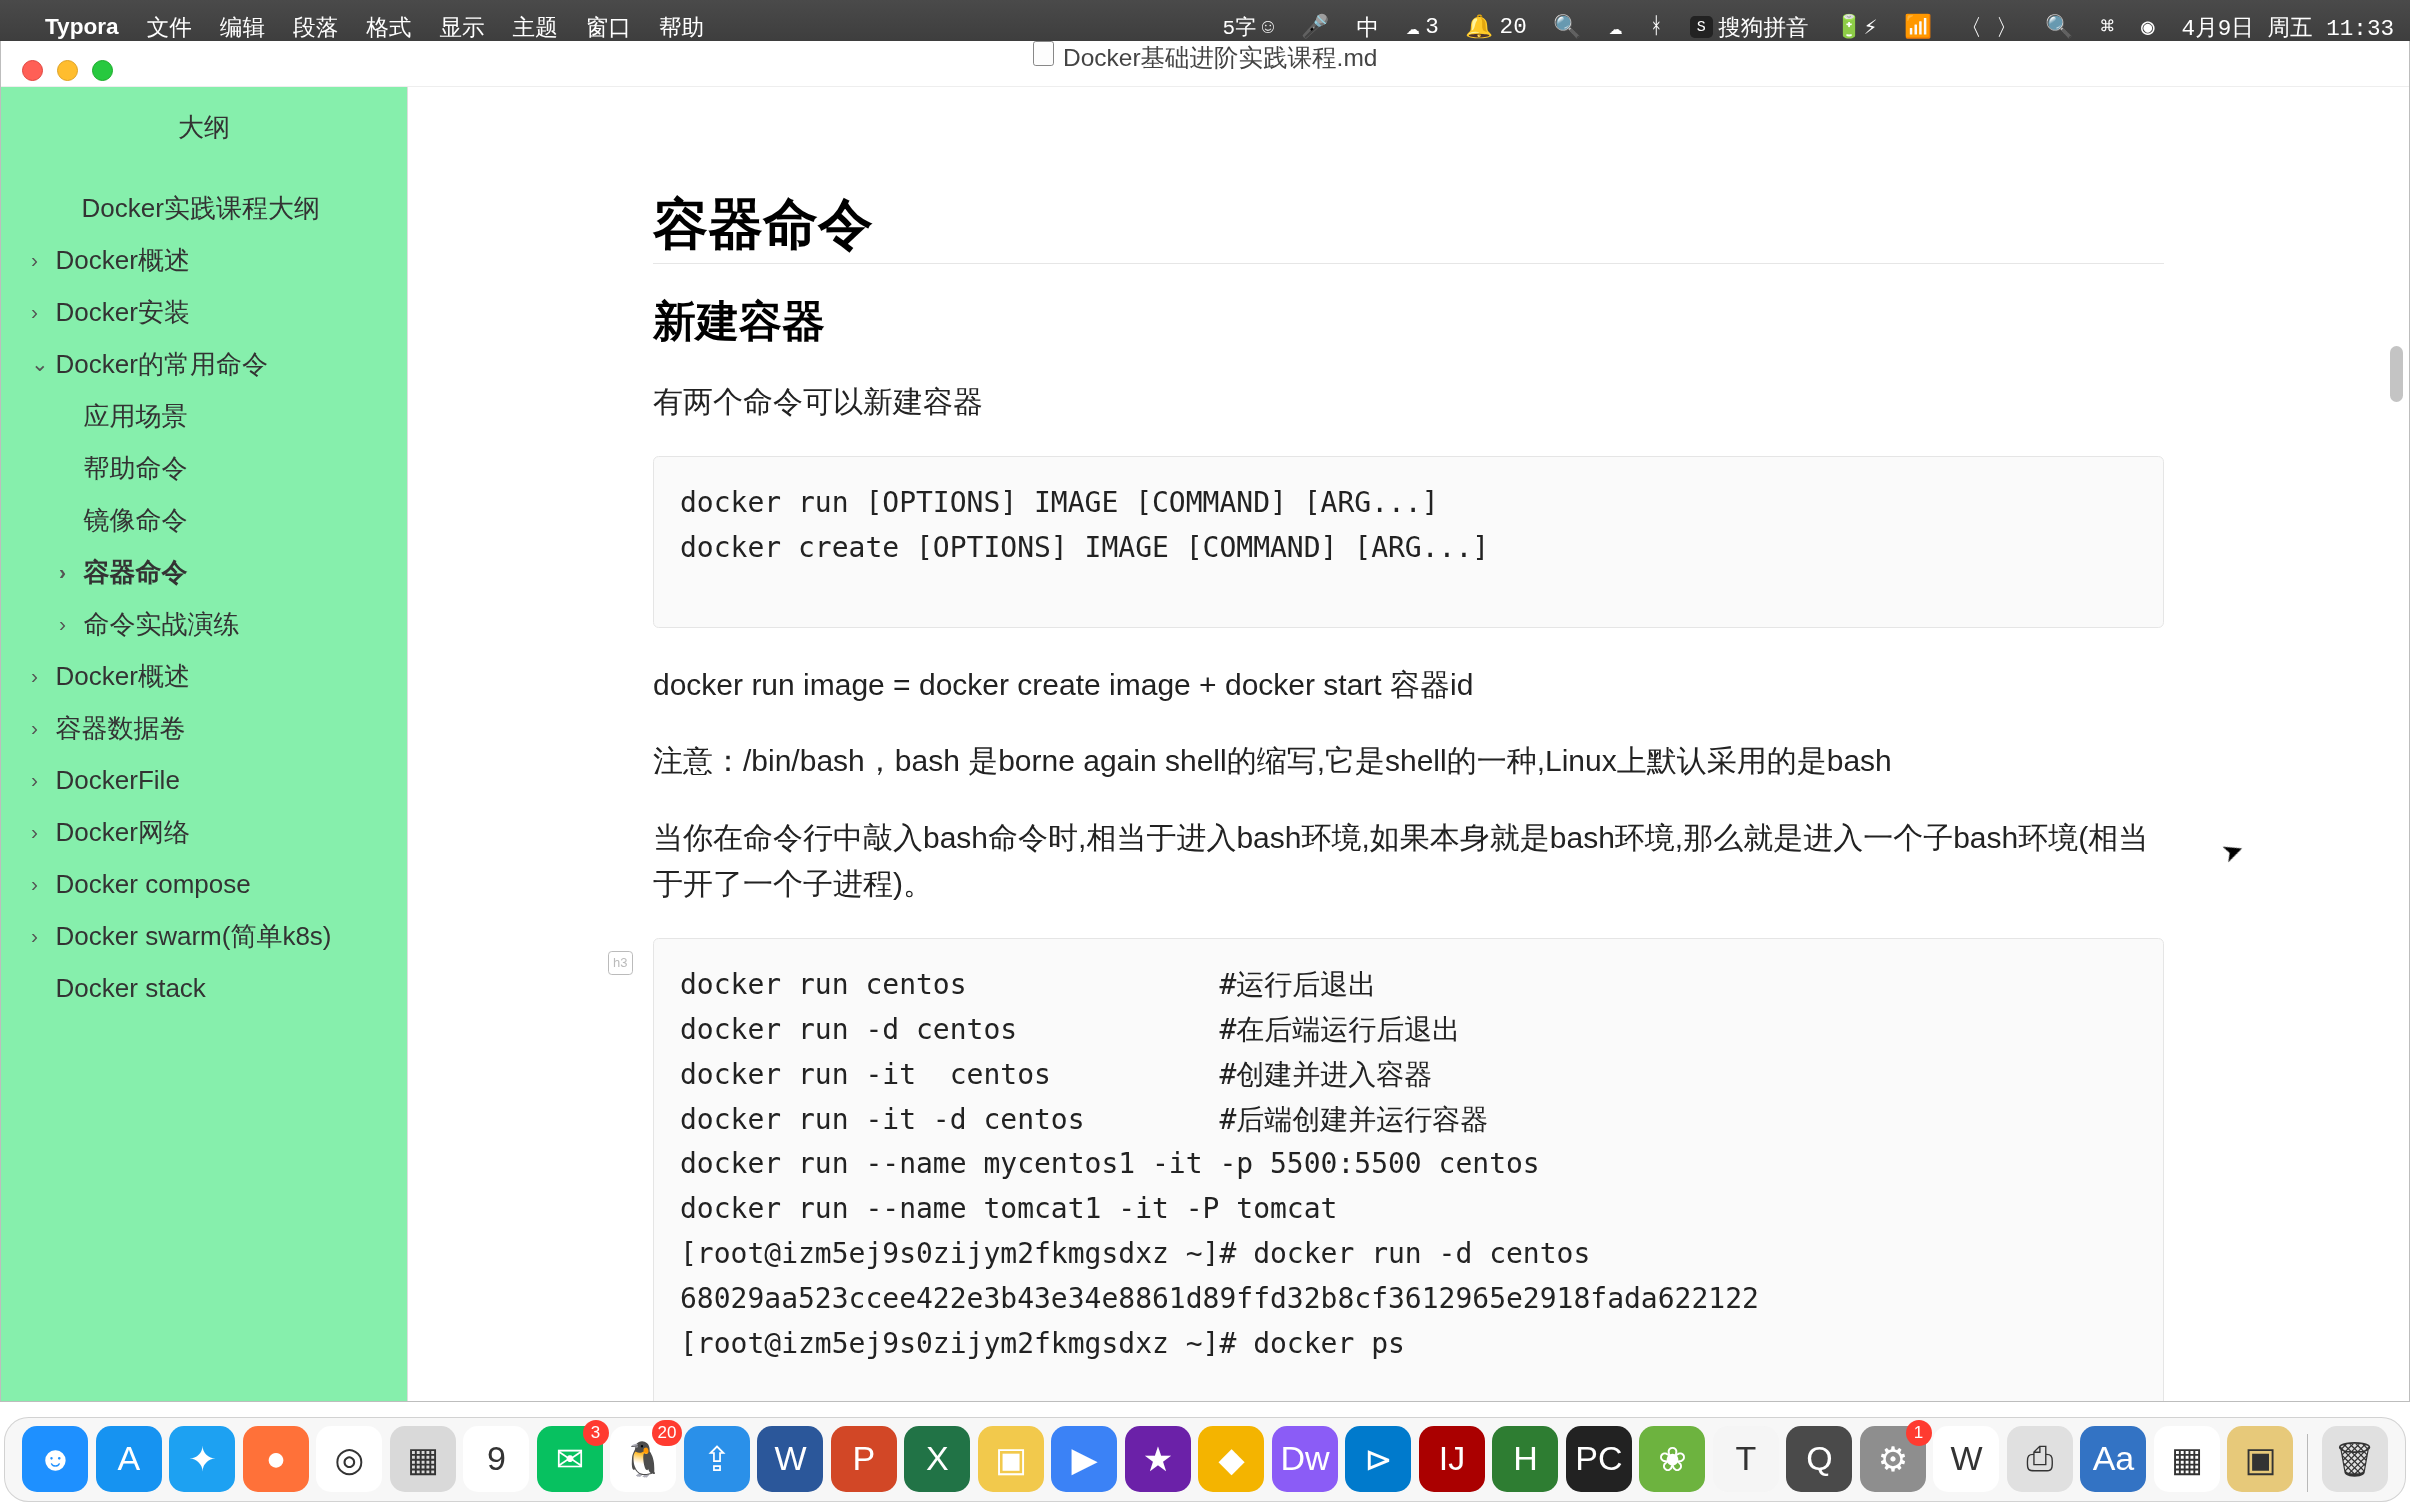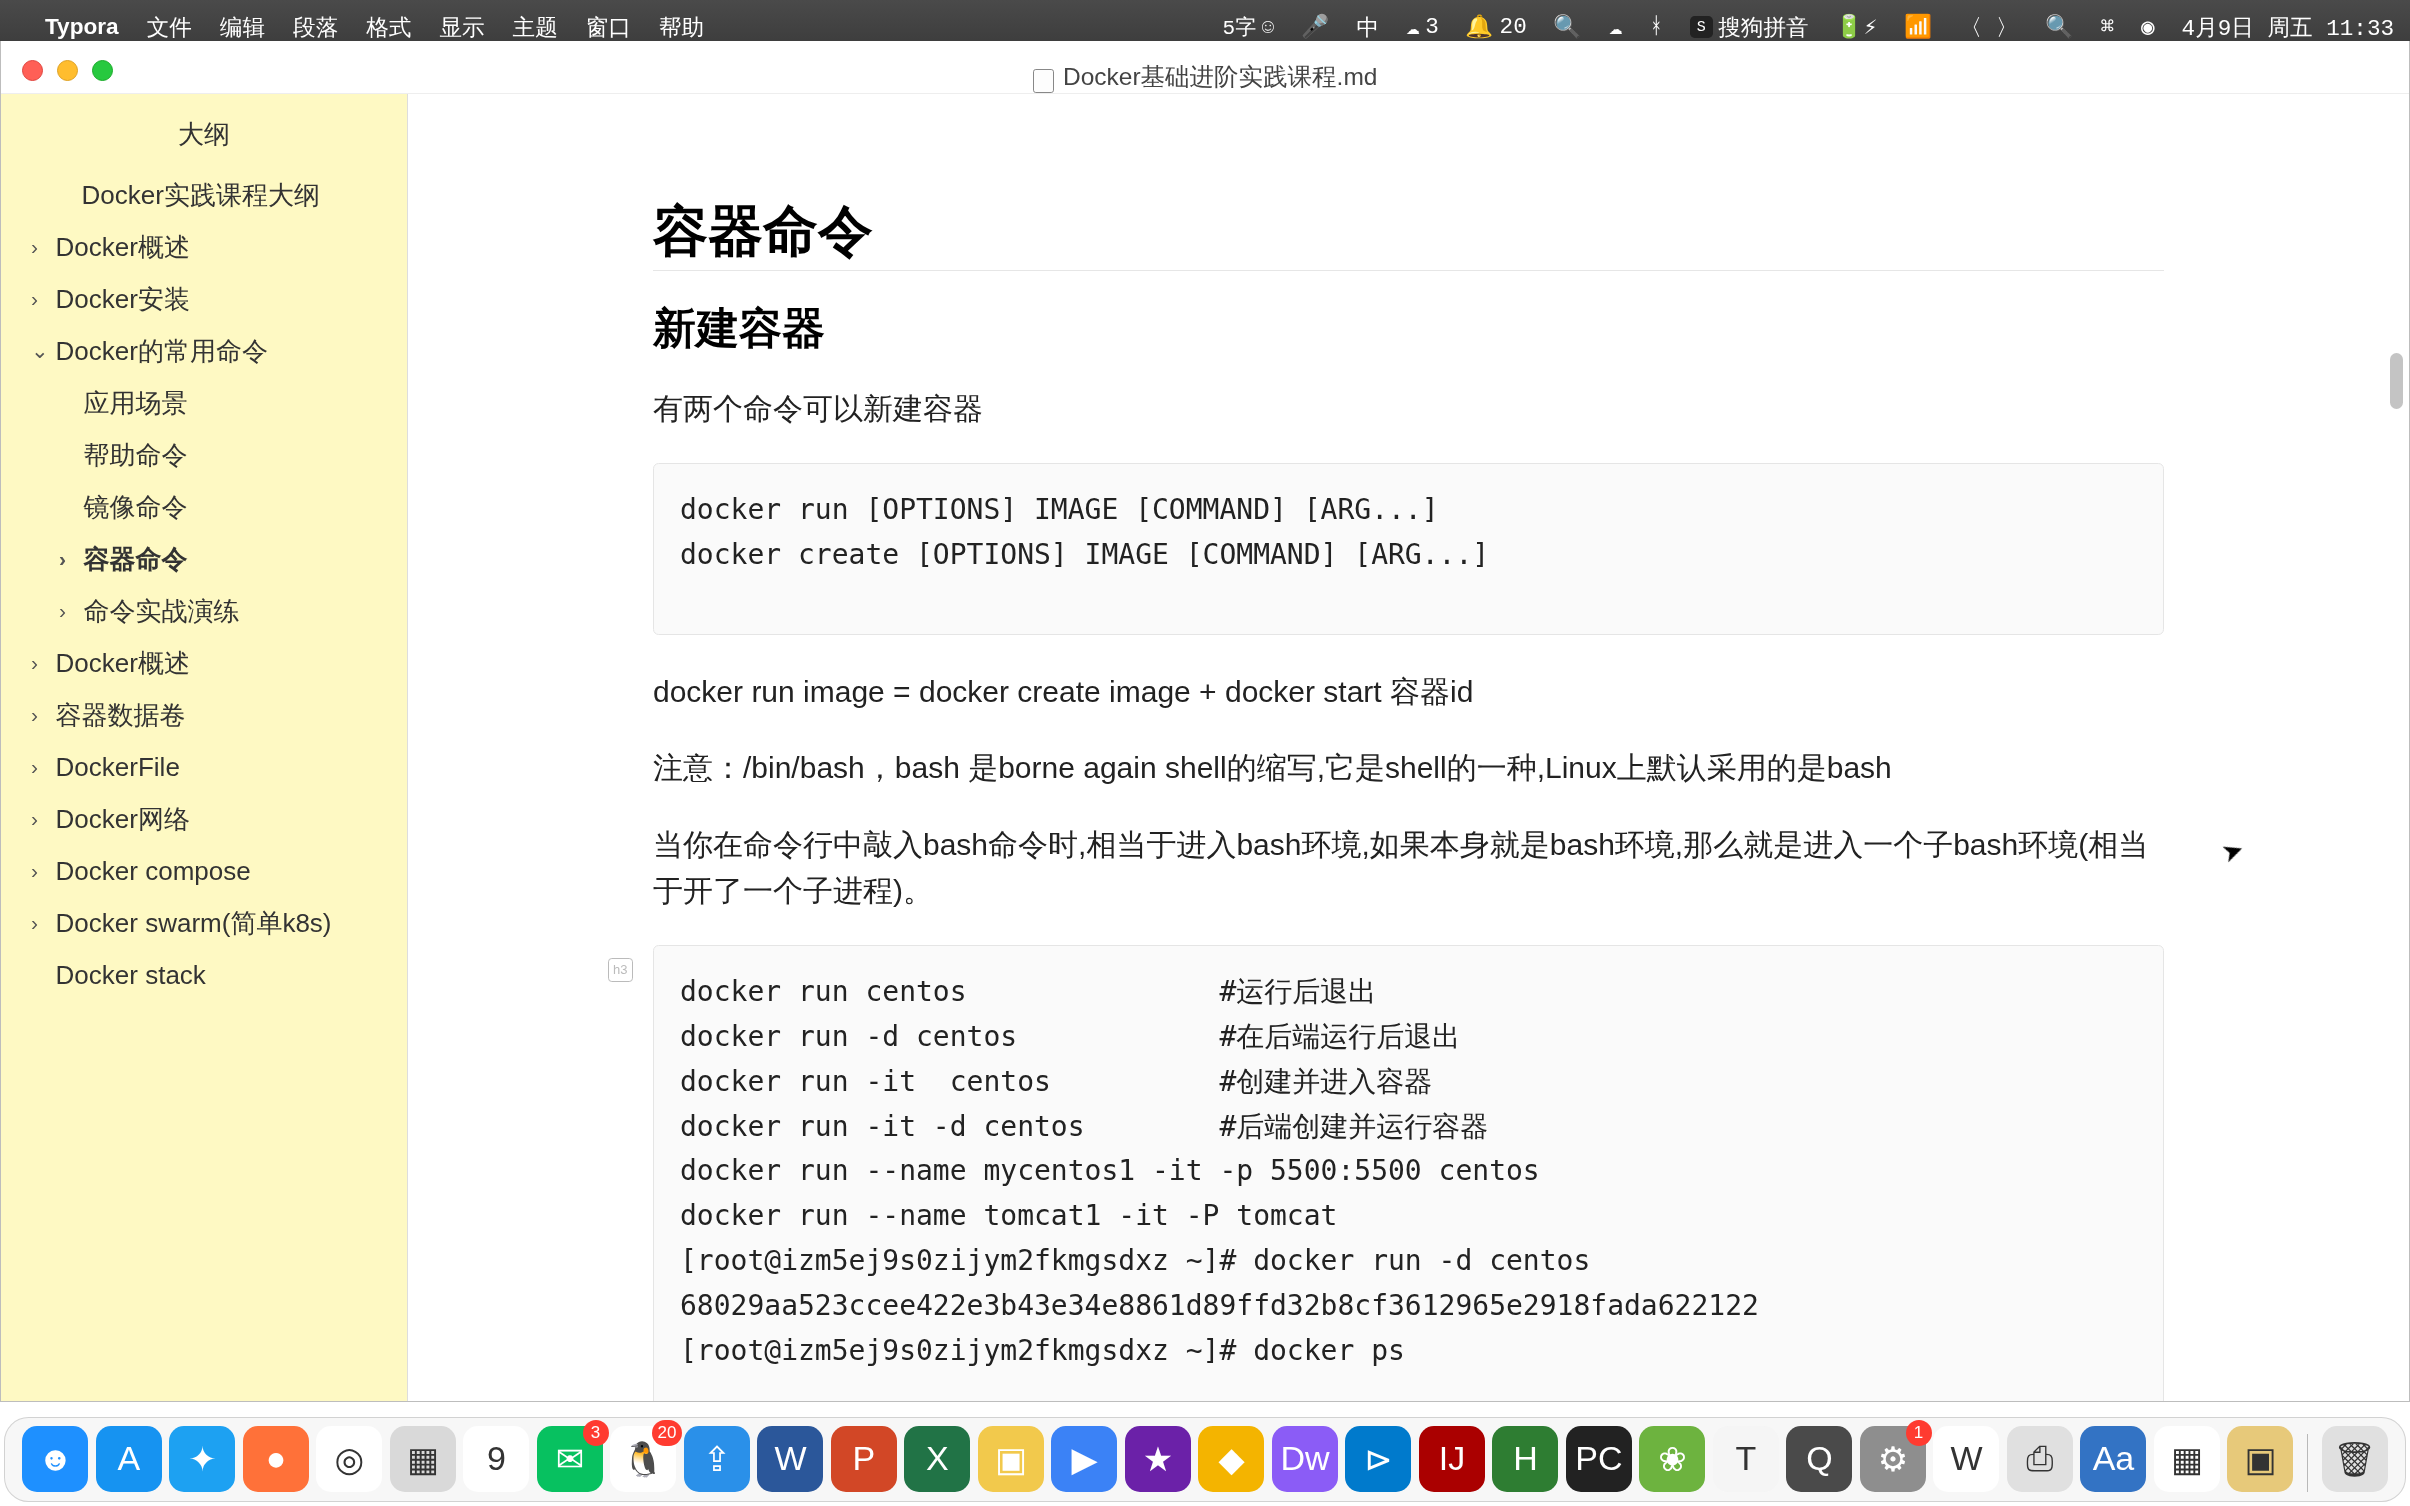--- a/index.html
+++ b/index.html
@@ -17,27 +17,27 @@
     .mb-small { font-size:21px; }
 
     
     .window { position: absolute; top: 41px; left: 0; right: 0; bottom: 104px; background: #fff; display: flex; flex-direction: column; border: 0.9px solid #bdbdbd; border-top: none; }
     .traffic { position: absolute; top: 19px; left: 21px; display: flex; gap: 14px; z-index: 5; }
     .traffic div { width: 21px; height: 21px; border-radius: 50%; }
     .tl-red { background: #ff5f56; border:0.9px solid #e0443e; }
     .tl-yellow { background: #ffbd2e; border:0.9px solid #dea123; }
     .tl-green { background: #27c93f; border:0.9px solid #1aab29; }
 
-    .titlebar { height: 53px; display:flex; align-items:flex-end; justify-content:center; font-size: 24.5px; color:#444; gap:9.4px; border-bottom:0.9px solid #eee; flex-shrink:0; }
+    .titlebar { height: 46px; display:flex; align-items:flex-start; justify-content:center; font-size: 24.5px; color:#444; gap:9.4px; border-bottom:0.9px solid #eee; flex-shrink:0; }
     .doc-icon { width:21px; height:24.5px; border:0.9px solid #888; border-radius:2.8px; background:#fdfdfd; }
 
     .body-row { flex:1; display:flex; overflow:hidden; }
 
     
-    .sidebar { width: 407px; border-right: 0.9px solid #ddd; background:#fef9c3; display:flex; flex-direction:column; }
+    .sidebar { width: 407px; border-right: 0.9px solid #ddd; background:#86efac; display:flex; flex-direction:column;gap:20px; }
     .sidebar-title { text-align:center; font-size:26px; padding: 22.6px 0 17px; color:#333; }
     .outline { font-size: 26px; line-height: 1.0; padding-bottom: 19px; }
     .outline-item { padding: 13px 0 13px 19px; display:flex; align-items:center; gap:5.6px; cursor:pointer; color:#333; }
     .outline-item.level-0 { padding-left: 56px; }
     .outline-item.level-1 { padding-left: 30px; }
     .outline-item.level-2 { padding-left: 58px; align-items: center; }
     .outline-item .caret { width: 19px; font-size:21px; color:#555; }
     .outline-item.active { font-weight:700; }
     .outline-item .txt { white-space:nowrap; }
 

